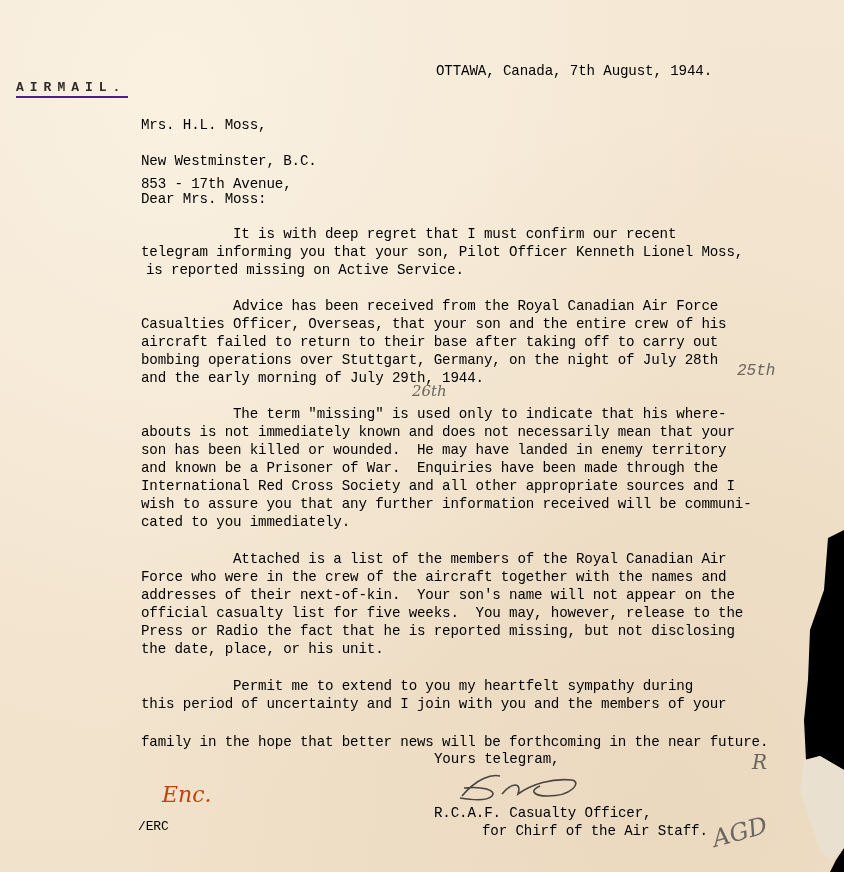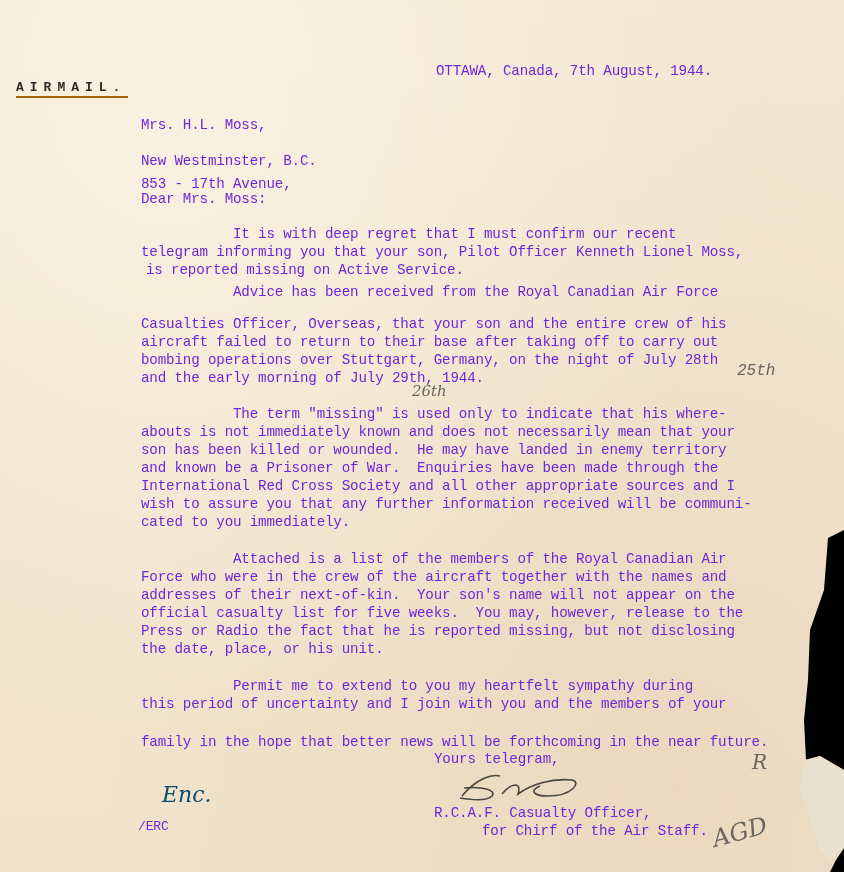--- a/index.html
+++ b/index.html
@@ -6,25 +6,25 @@
   body {
     width: 844px; height: 872px; overflow: hidden; position: relative;
     background: #f3e6d2;
     background-image:
       radial-gradient(ellipse at 20% 10%, rgba(255,248,235,0.6), transparent 60%),
       radial-gradient(ellipse at 80% 90%, rgba(225,205,175,0.45), transparent 60%),
       linear-gradient(180deg, #f4e7d3 0%, #f1e2cb 100%);
     font-family: "Liberation Mono", "DejaVu Sans Mono", monospace;
     color: #3a3530;
   }
-  .typed { position: absolute; font-size: 14.2px; line-height: 18.6px; white-space: pre; letter-spacing: -0.15px; color: #6d28d9; }
+  .typed { position: absolute; font-size: 14.2px; line-height: 18.6px; white-space: pre; letter-spacing: -0.15px; color: #000000; }
   .airmail { position: absolute; left: 16px; top: 80px; font-size: 13px; letter-spacing: 6px; font-weight: bold; color: #2e2b27;
-             border-bottom: 2px solid #a16207; padding-bottom: 1px; padding-right: 2px; }
+             border-bottom: 2px solid #4c1d95; padding-bottom: 1px; padding-right: 2px; }
   .hand { position: absolute; font-family: "DejaVu Serif", serif; font-style: italic; }
-  .blue { color: #0c4a6e; }
+  .blue { color: #c2410c; }
   .pencil { color: #6b6660; }
 </style>
 </head>
 <body>
 
 <div>
 
   <div class="airmail">AIRMAIL.</div>
 
   <div class="typed" style="left:436px; top:62px;">OTTAWA, Canada, 7th August, 1944.</div>
@@ -37,21 +37,21 @@
 
   <div class="typed" style="left:141px; top:190px;">Dear Mrs. Moss:</div>
 
   <div>
     <div class="typed" style="left:141px; top:225px;">           It is with deep regret that I must confirm our recent</div>
     <div class="typed" style="left:141px; top:243px;">telegram informing you that your son, Pilot Officer Kenneth Lionel Moss,</div>
     <div class="typed" style="left:146px; top:261px;">is reported missing on Active Service.</div>
   </div>
 
   <div>
-    <div class="typed" style="left:141px; top:283px;">           Advice has been received from the Royal Canadian Air Force</div>
+    <div class="typed" style="left:141px; top:297px;">           Advice has been received from the Royal Canadian Air Force</div>
     <div class="typed" style="left:141px; top:315px;">Casualties Officer, Overseas, that your son and the entire crew of his</div>
     <div class="typed" style="left:141px; top:333px;">aircraft failed to return to their base after taking off to carry out</div>
     <div class="typed" style="left:141px; top:351px;">bombing operations over Stuttgart, Germany, on the night of July 28th</div>
     <div class="typed" style="left:141px; top:369px;">and the early morning of July 29th, 1944.</div>
   </div>
   <div class="hand pencil" style="left:737px; top:362px; font-size:16px;font-family:Liberation Mono, monospace;">25th</div>
   <div class="hand pencil" style="left:412px; top:382px; font-size:15px;">26th</div>
 
   <div>
     <div class="typed" style="left:141px; top:405px;">           The term "missing" is used only to indicate that his where-</div>

